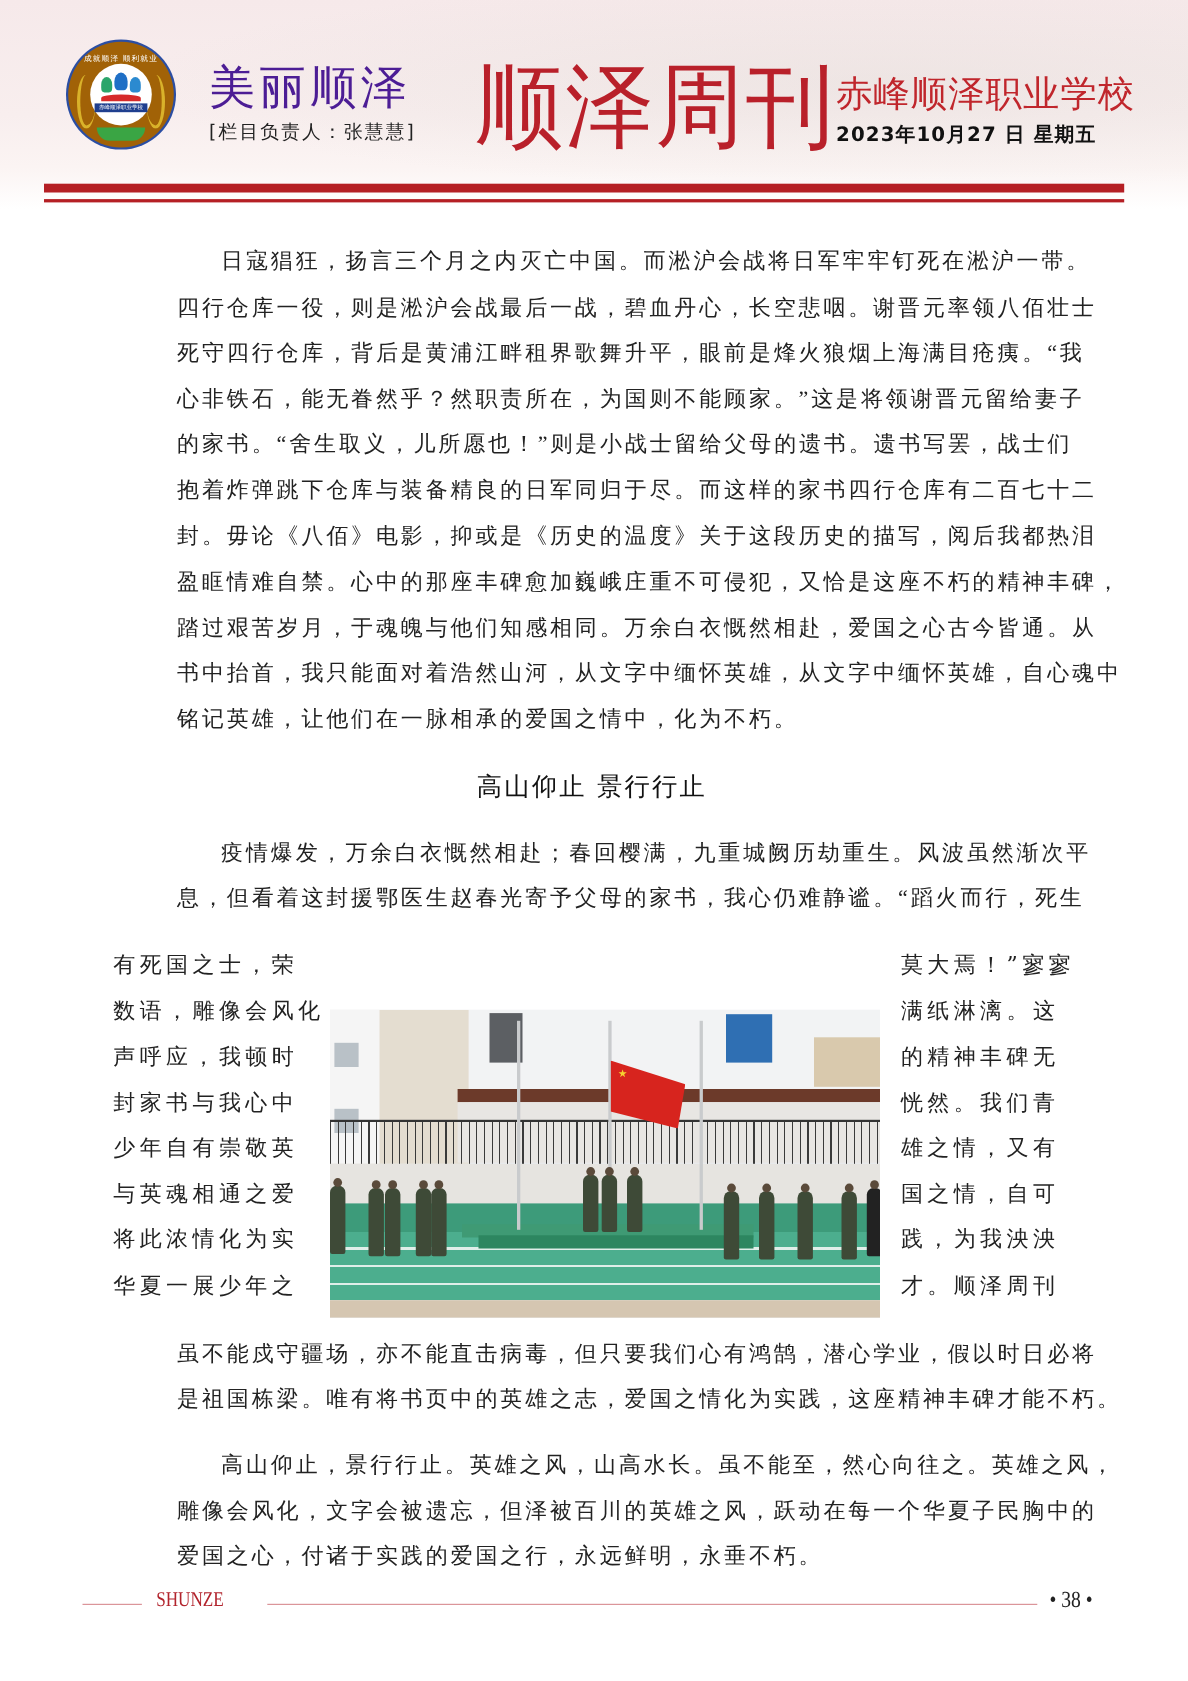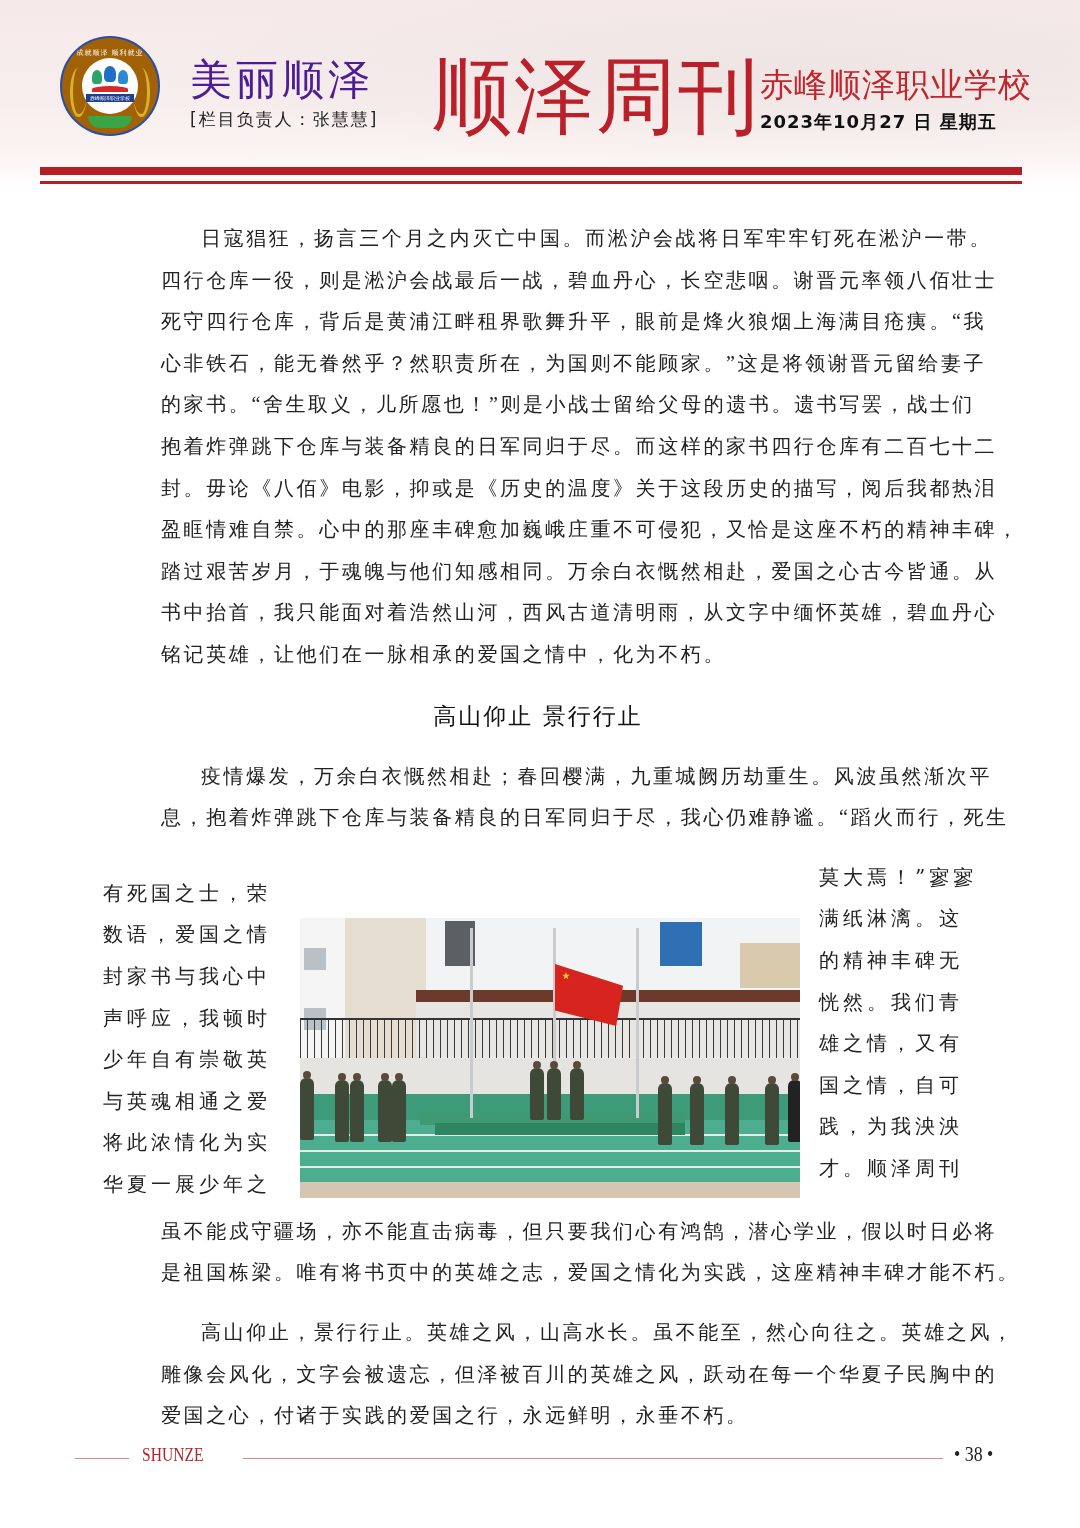--- a/index.html
+++ b/index.html
@@ -82,21 +82,21 @@
     position: absolute; left: 103px; top: 200px; width: 870px;
     font-size: 20px; line-height: 41.6px; letter-spacing: 2.6px; color: #222;
   }
   .para { margin: 18px; text-indent: 2em; text-align: justify; font-family: Liberation Serif, serif; }
   .line { display: block; white-space: nowrap; }
   .section-heading {
     text-align: center; font-family: "DejaVu Sans", sans-serif; font-size: 23px;
     letter-spacing: 2px; color: #111; margin: 0; line-height: 44px;
   }
   .wrap-zone { position: relative; height: 336px; }
-  .wrap-left { position: absolute; left: 0; top: 16px; width: 170px; }
+  .wrap-left { position: absolute; left: 0; top: 0; width: 170px; }
   .wrap-right { position: absolute; left: 716px; top: 0; width: 170px; }
   .wrap-zone .line { letter-spacing: 4px; }
 
   .photo {
     position: absolute; left: 300px; top: 918px; width: 500px; height: 280px;
     overflow: hidden; background: #e9ecef;
   }
   .photo .sky { position: absolute; left: 0; top: 0; width: 100%; height: 110px; background: #f2f3f4; }
   .photo .bldg-l { position: absolute; left: 0; top: 0; width: 126px; height: 140px; background: #e4ddd0; }
   .photo .bldg-l-white { position: absolute; left: 0; top: 0; width: 45px; height: 140px; background: #f5f5f5; }
@@ -168,37 +168,37 @@
   <div class="para">
     <span class="line" style="padding-left:2em">日寇猖狂，扬言三个月之内灭亡中国。而淞沪会战将日军牢牢钉死在淞沪一带。</span>
     <span class="line">四行仓库一役，则是淞沪会战最后一战，碧血丹心，长空悲咽。谢晋元率领八佰壮士</span>
     <span class="line">死守四行仓库，背后是黄浦江畔租界歌舞升平，眼前是烽火狼烟上海满目疮痍。“我</span>
     <span class="line">心非铁石，能无眷然乎？然职责所在，为国则不能顾家。”这是将领谢晋元留给妻子</span>
     <span class="line">的家书。“舍生取义，儿所愿也！”则是小战士留给父母的遗书。遗书写罢，战士们</span>
     <span class="line">抱着炸弹跳下仓库与装备精良的日军同归于尽。而这样的家书四行仓库有二百七十二</span>
     <span class="line">封。毋论《八佰》电影，抑或是《历史的温度》关于这段历史的描写，阅后我都热泪</span>
     <span class="line">盈眶情难自禁。心中的那座丰碑愈加巍峨庄重不可侵犯，又恰是这座不朽的精神丰碑，</span>
     <span class="line">踏过艰苦岁月，于魂魄与他们知感相同。万余白衣慨然相赴，爱国之心古今皆通。从</span>
-    <span class="line">书中抬首，我只能面对着浩然山河，西风古道清明雨，从文字中缅怀英雄，碧血丹心</span>
+    <span class="line">书中抬首，我只能面对着浩然山河，从文字中缅怀英雄，从文字中缅怀英雄，自心魂中</span>
     <span class="line">铭记英雄，让他们在一脉相承的爱国之情中，化为不朽。</span>
   </div>
 
   <div class="section-heading">高山仰止  景行行止</div>
 
   <div class="para">
     <span class="line" style="padding-left:2em">疫情爆发，万余白衣慨然相赴；春回樱满，九重城阙历劫重生。风波虽然渐次平</span>
-    <span class="line">息，抱着炸弹跳下仓库与装备精良的日军同归于尽，我心仍难静谧。“蹈火而行，死生</span>
+    <span class="line">息，但看着这封援鄂医生赵春光寄予父母的家书，我心仍难静谧。“蹈火而行，死生</span>
   </div>
 
   <div class="wrap-zone">
     <div class="wrap-left">
       <span class="line">有死国之士，荣</span>
-      <span class="line">数语，爱国之情</span>
+      <span class="line">数语，雕像会风化</span>
+      <span class="line">声呼应，我顿时</span>
       <span class="line">封家书与我心中</span>
-      <span class="line">声呼应，我顿时</span>
       <span class="line">少年自有崇敬英</span>
       <span class="line">与英魂相通之爱</span>
       <span class="line">将此浓情化为实</span>
       <span class="line">华夏一展少年之</span>
     </div>
     <div class="wrap-right">
       <span class="line">莫大焉！”寥寥</span>
       <span class="line">满纸淋漓。这</span>
       <span class="line">的精神丰碑无</span>
       <span class="line">恍然。我们青</span>

